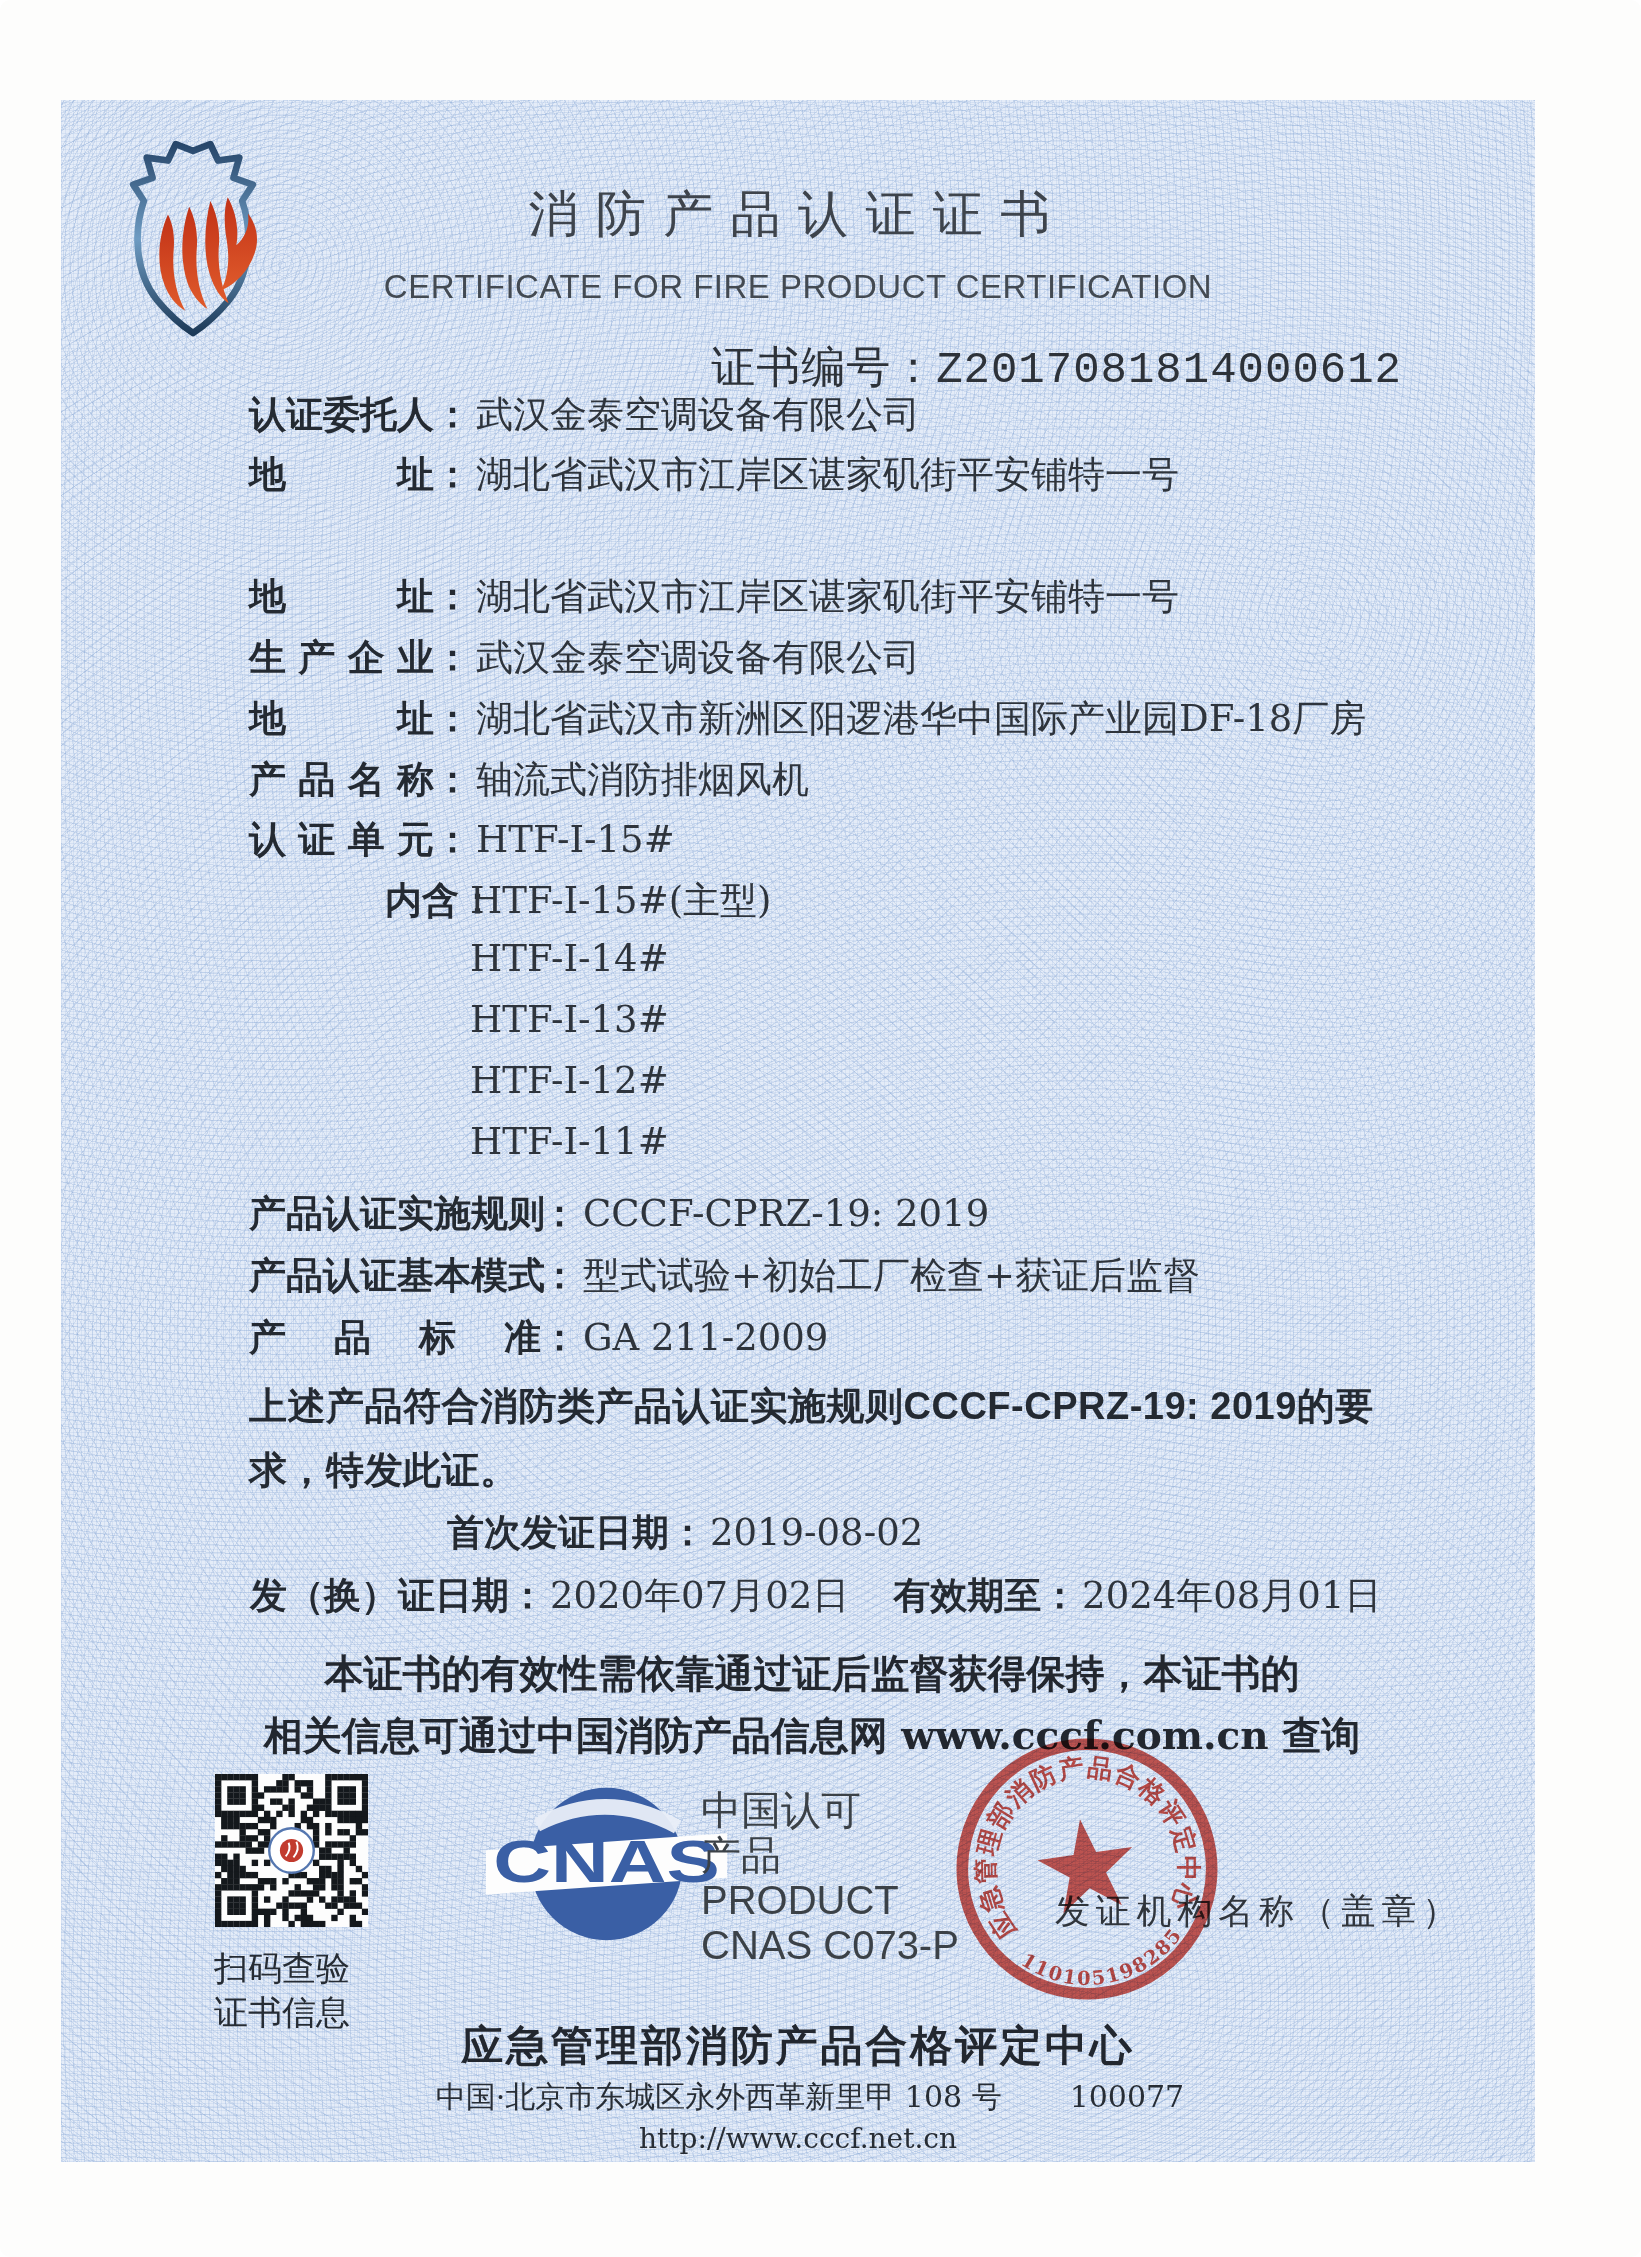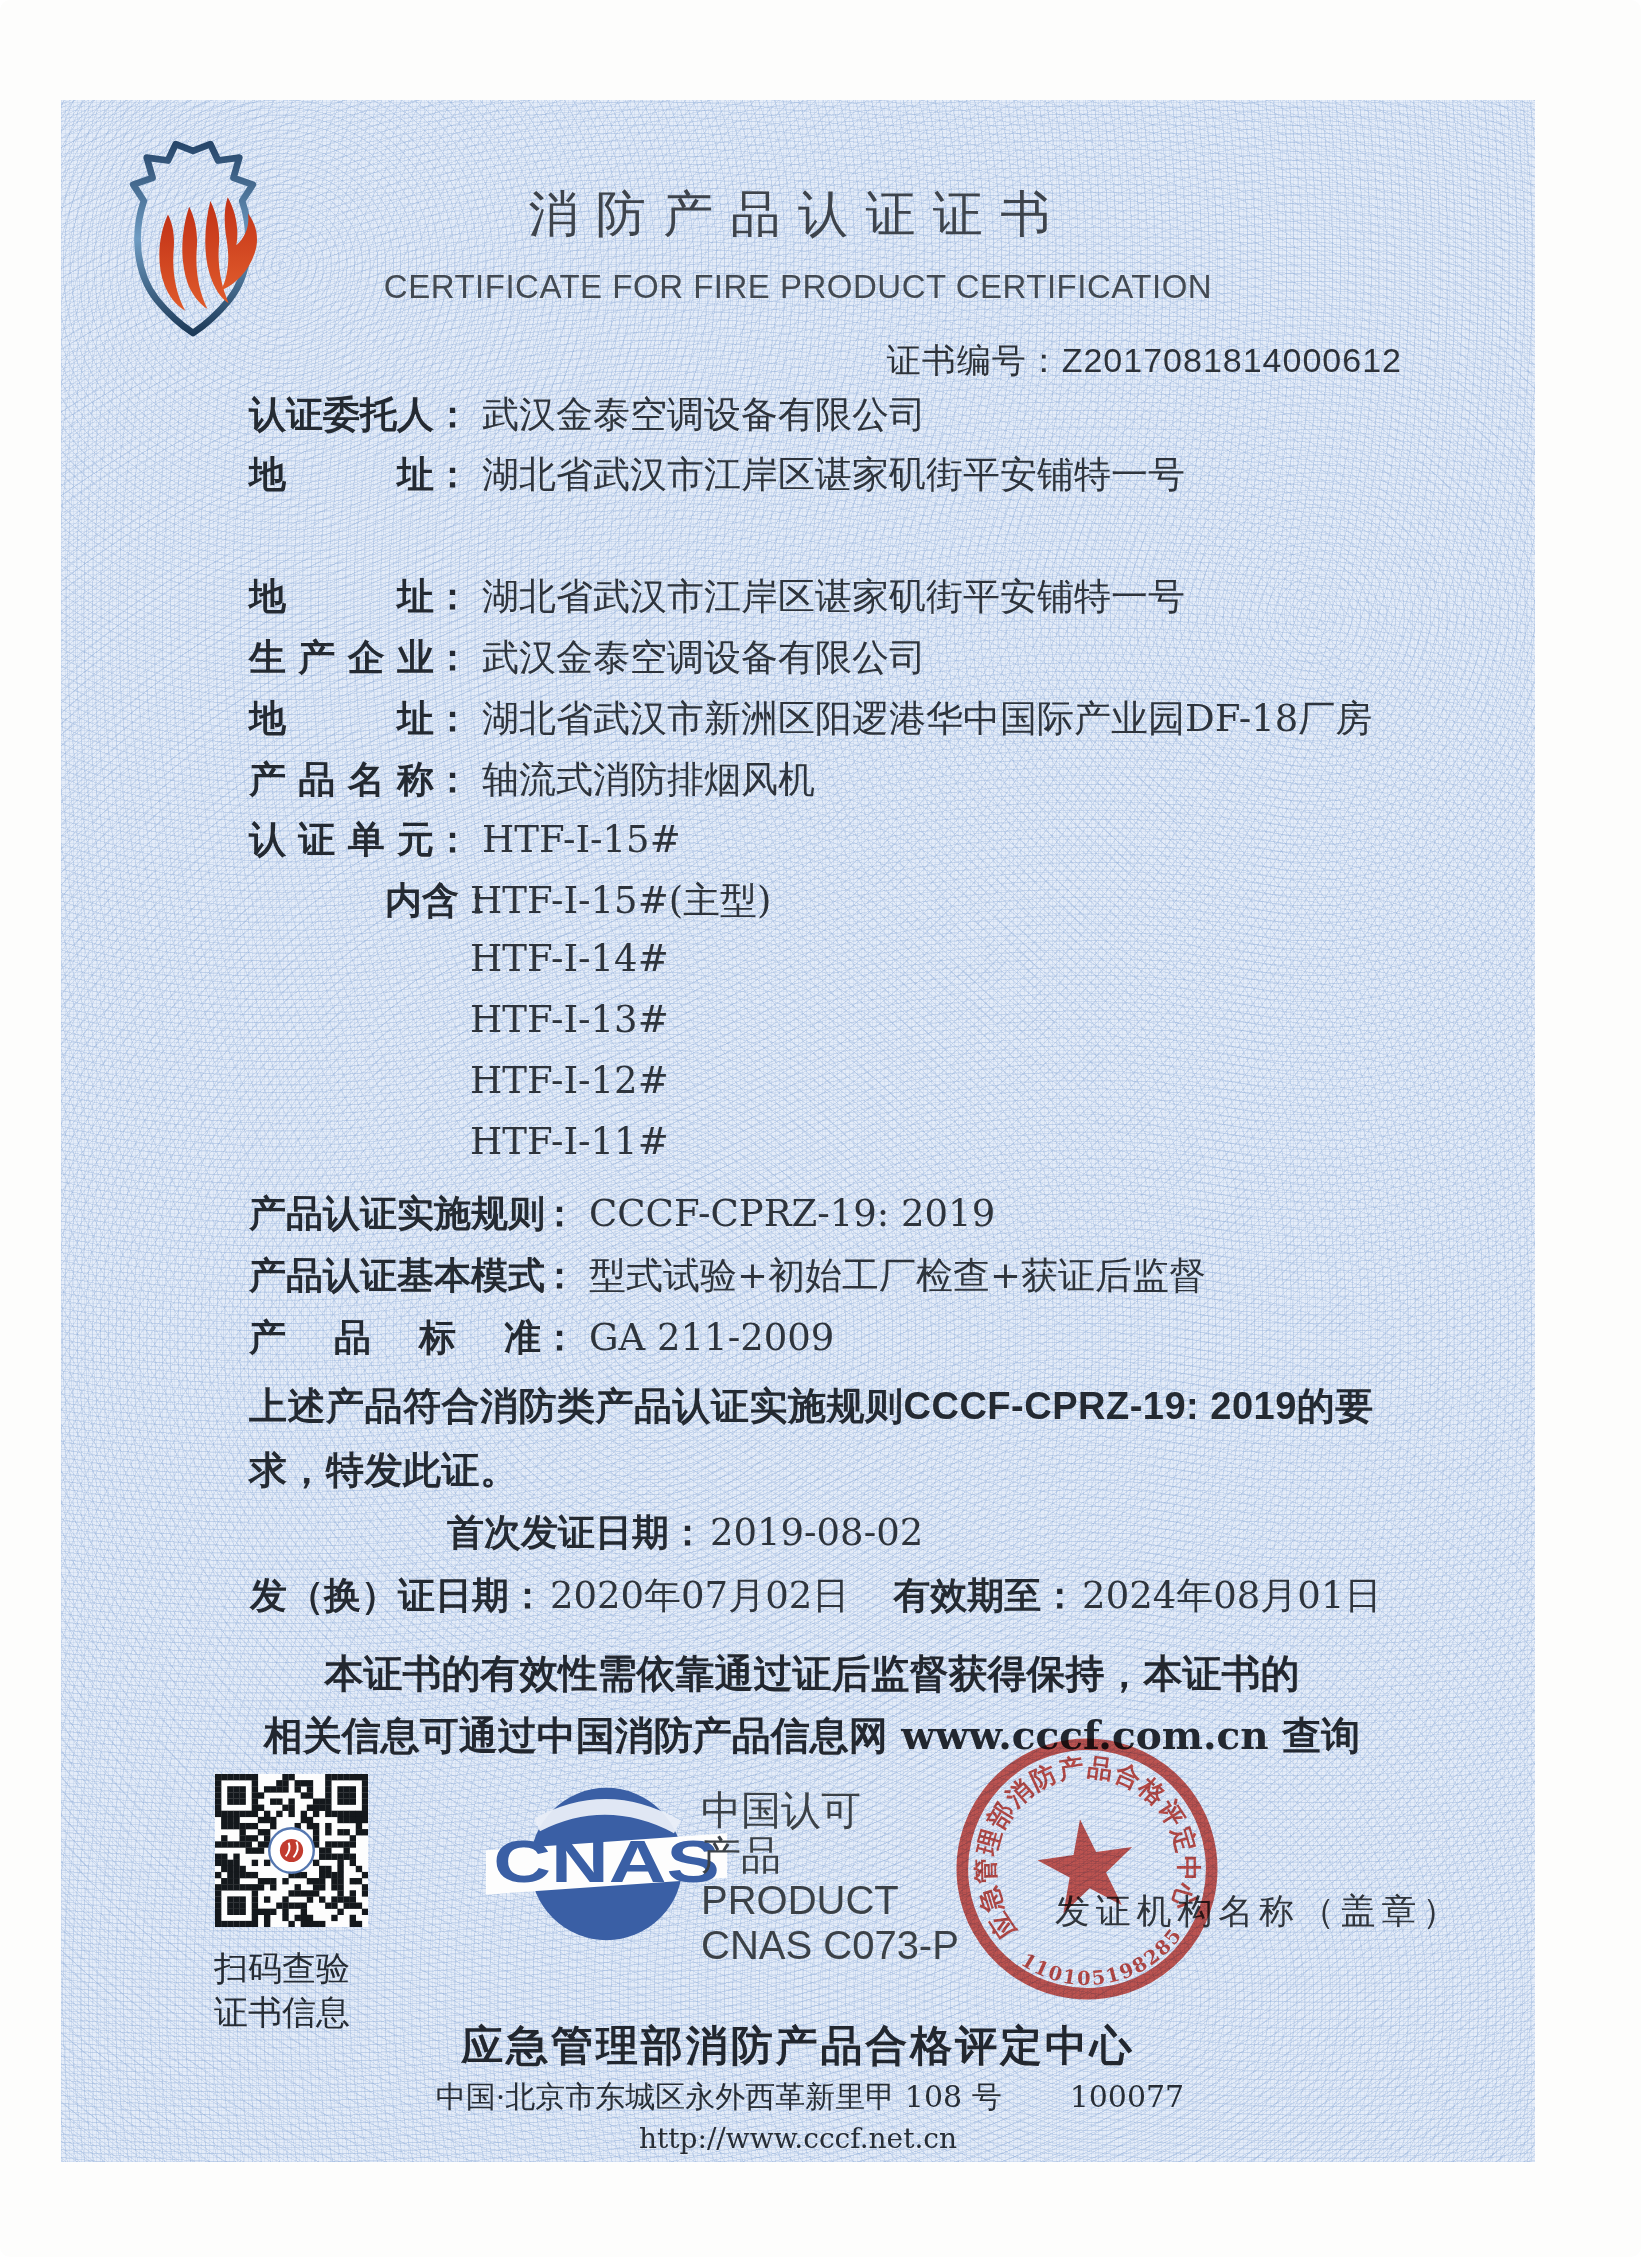--- a/index.html
+++ b/index.html
@@ -17,30 +17,30 @@
           repeating-linear-gradient(90deg, rgba(152,180,222,.20) 0 1px, transparent 1px 3.9px);
   }
   .abs{position:absolute;}
   .nowrap{white-space:nowrap;}
   
   #logo{left:53px;top:39px;width:159px;height:203px;}
   #title{left:0;top:81px;width:100%;text-align:center;font-size:50px;font-weight:500;
          letter-spacing:17.4px;color:#3e444c;}
   #subtitle{left:0;top:168px;width:100%;text-align:center;font-size:33px;color:#434a52;
             letter-spacing:0.5px;}
-  #certno{right:133px;top:238px;font-family:Liberation Sans, sans-serif;font-size:34px;color:#2d3239;
+  #certno{right:133px;top:238px;font-family:Liberation Mono, monospace;font-size:44px;color:#2d3239;
           letter-spacing:1px;}
   
   .line{position:absolute;left:188px;white-space:nowrap;font-size:37px;color:#242a32;}
   .lbl{display:inline-block;width:185px;font-weight:700;text-align:justify;text-align-last:justify;
        font-family:"Liberation Sans",sans-serif;vertical-align:top;}
   .lbl-wide{display:inline-block;width:292px;font-weight:700;text-align:justify;text-align-last:justify;
        font-family:"Liberation Sans",sans-serif;vertical-align:top;}
   .colon{font-weight:700;}
-  .val{font-family:"DejaVu Serif",serif;font-weight:400;color:#2e343c;margin-left:11px;}
+  .val{font-family:"DejaVu Serif",serif;font-weight:400;color:#2e343c;margin-left:5px;}
   .nh-label{position:absolute;left:324px;font-size:37px;font-weight:700;color:#242a32;white-space:nowrap;}
   .nh-item{position:absolute;left:409px;font-size:37px;font-family:"DejaVu Serif",serif;color:#2e343c;white-space:nowrap;}
   #statement{left:188px;top:1274px;width:1188px;font-size:38px;font-weight:700;color:#242a32;
              line-height:64px;letter-spacing:0.5px;}
   .date-line{position:absolute;white-space:nowrap;font-size:37px;color:#242a32;}
   .date-line .b{font-weight:700;text-align:center;}
   .date-line .val{margin-left:3.9px;}
   .gap{display:inline-block;width:44px;}
   .notice{position:absolute;left:14px;width:100%;text-align:center;font-size:39px;font-weight:600;
           font-family:"DejaVu Serif",serif;color:#22272f;}

